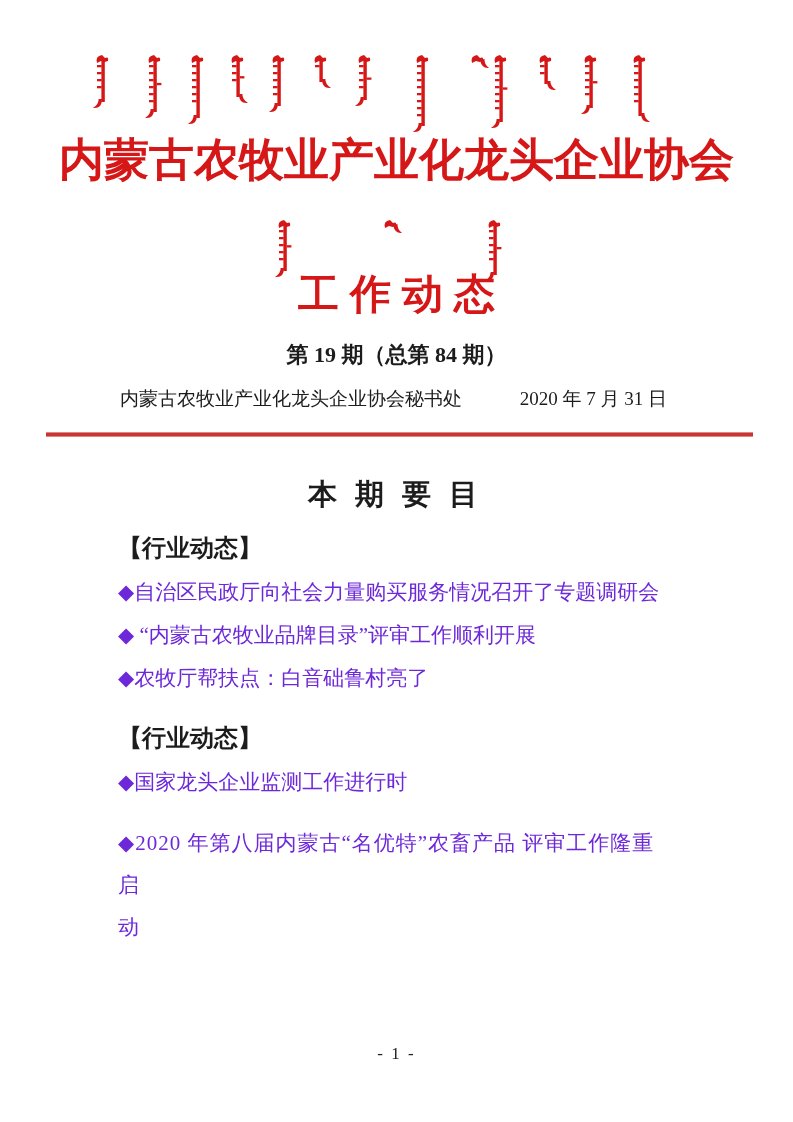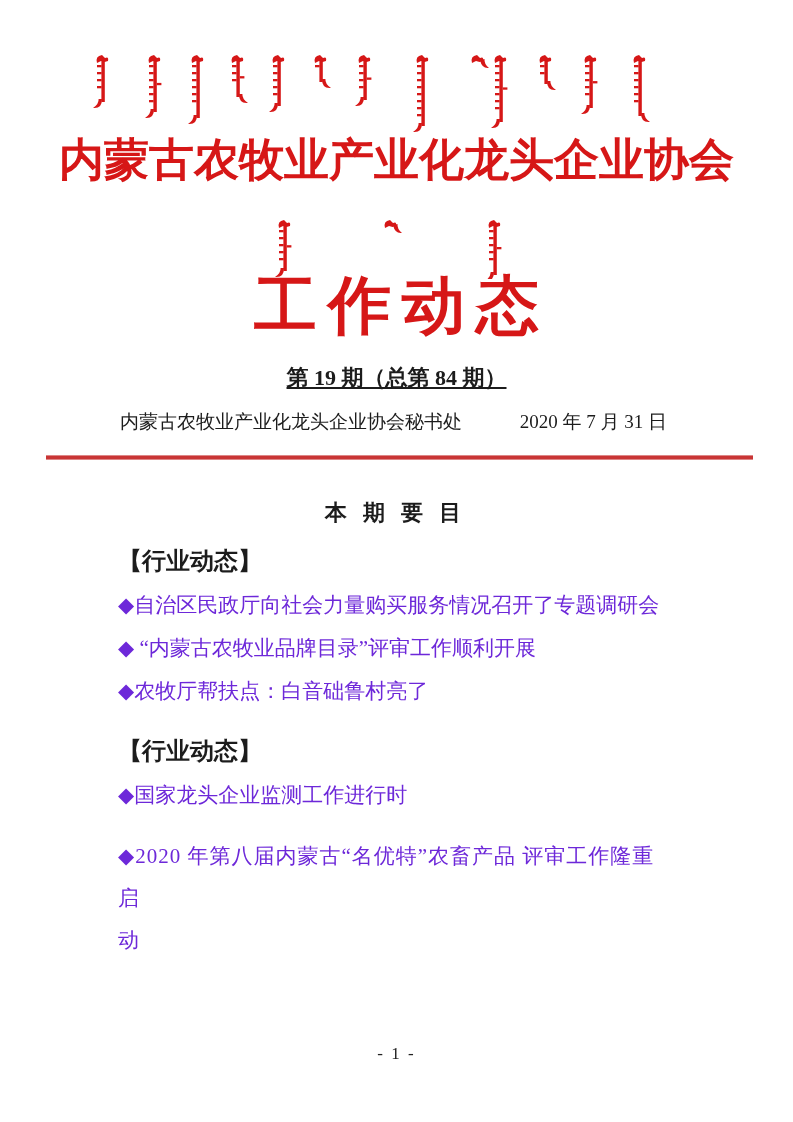--- a/index.html
+++ b/index.html
@@ -12,36 +12,36 @@
   .mong{display:block;margin:0 auto;}
   .mong-top{margin-top:52px;}
   .mong-mid{margin-top:26px;}
   .org-title{
     margin:-4px 0 0 0; text-align:center; color:var(--red);
     font-size:45px; font-weight:700; letter-spacing:0px; line-height:1.35;
     font-family:"Liberation Serif","DejaVu Serif",serif;
   }
   .bulletin-title{
     margin:-6px 0 0 0; text-align:center; color:var(--red);
-    font-size:63px; font-weight:700; letter-spacing:11px; text-indent:11px; line-height:1.05;
+    font-size:41px; font-weight:700; letter-spacing:11px; text-indent:11px; line-height:1.05;
   }
   .issue-line{
-    margin-top:24px; text-align:center; font-size:22px; font-weight:700;text-decoration:underline;
+    margin-top:24px; text-align:center; font-size:22px; font-weight:700;
   }
   .byline{
     display:flex; justify-content:space-between; align-items:baseline;
     margin:16px 126px 0 120px; font-size:19px;
   }
   .red-rule{
     border:none; height:5px; margin:20px 40px 0 46px;
     background:linear-gradient(to bottom,#eab3b3 0%,#c93535 28%,#c93535 72%,#eab3b3 100%);
   }
   .toc{margin:0 120px 0 118px;}
   .toc-title{
-    margin-top:38px; text-align:center; font-size:22px; font-weight:700;
+    margin-top:38px; text-align:center; font-size:29px; font-weight:700;
     letter-spacing:5px; font-family:"Liberation Sans","DejaVu Sans",sans-serif;
   }
   .toc-section-header{
     margin-top:17px; font-size:24px; font-weight:600;
     font-family:"Liberation Sans","DejaVu Sans",sans-serif;
   }
   .toc-item{
     margin-top:13px; font-size:21px; line-height:1.43; color:#6d28d9;
     font-family:"Liberation Serif","DejaVu Serif",serif;
   }

